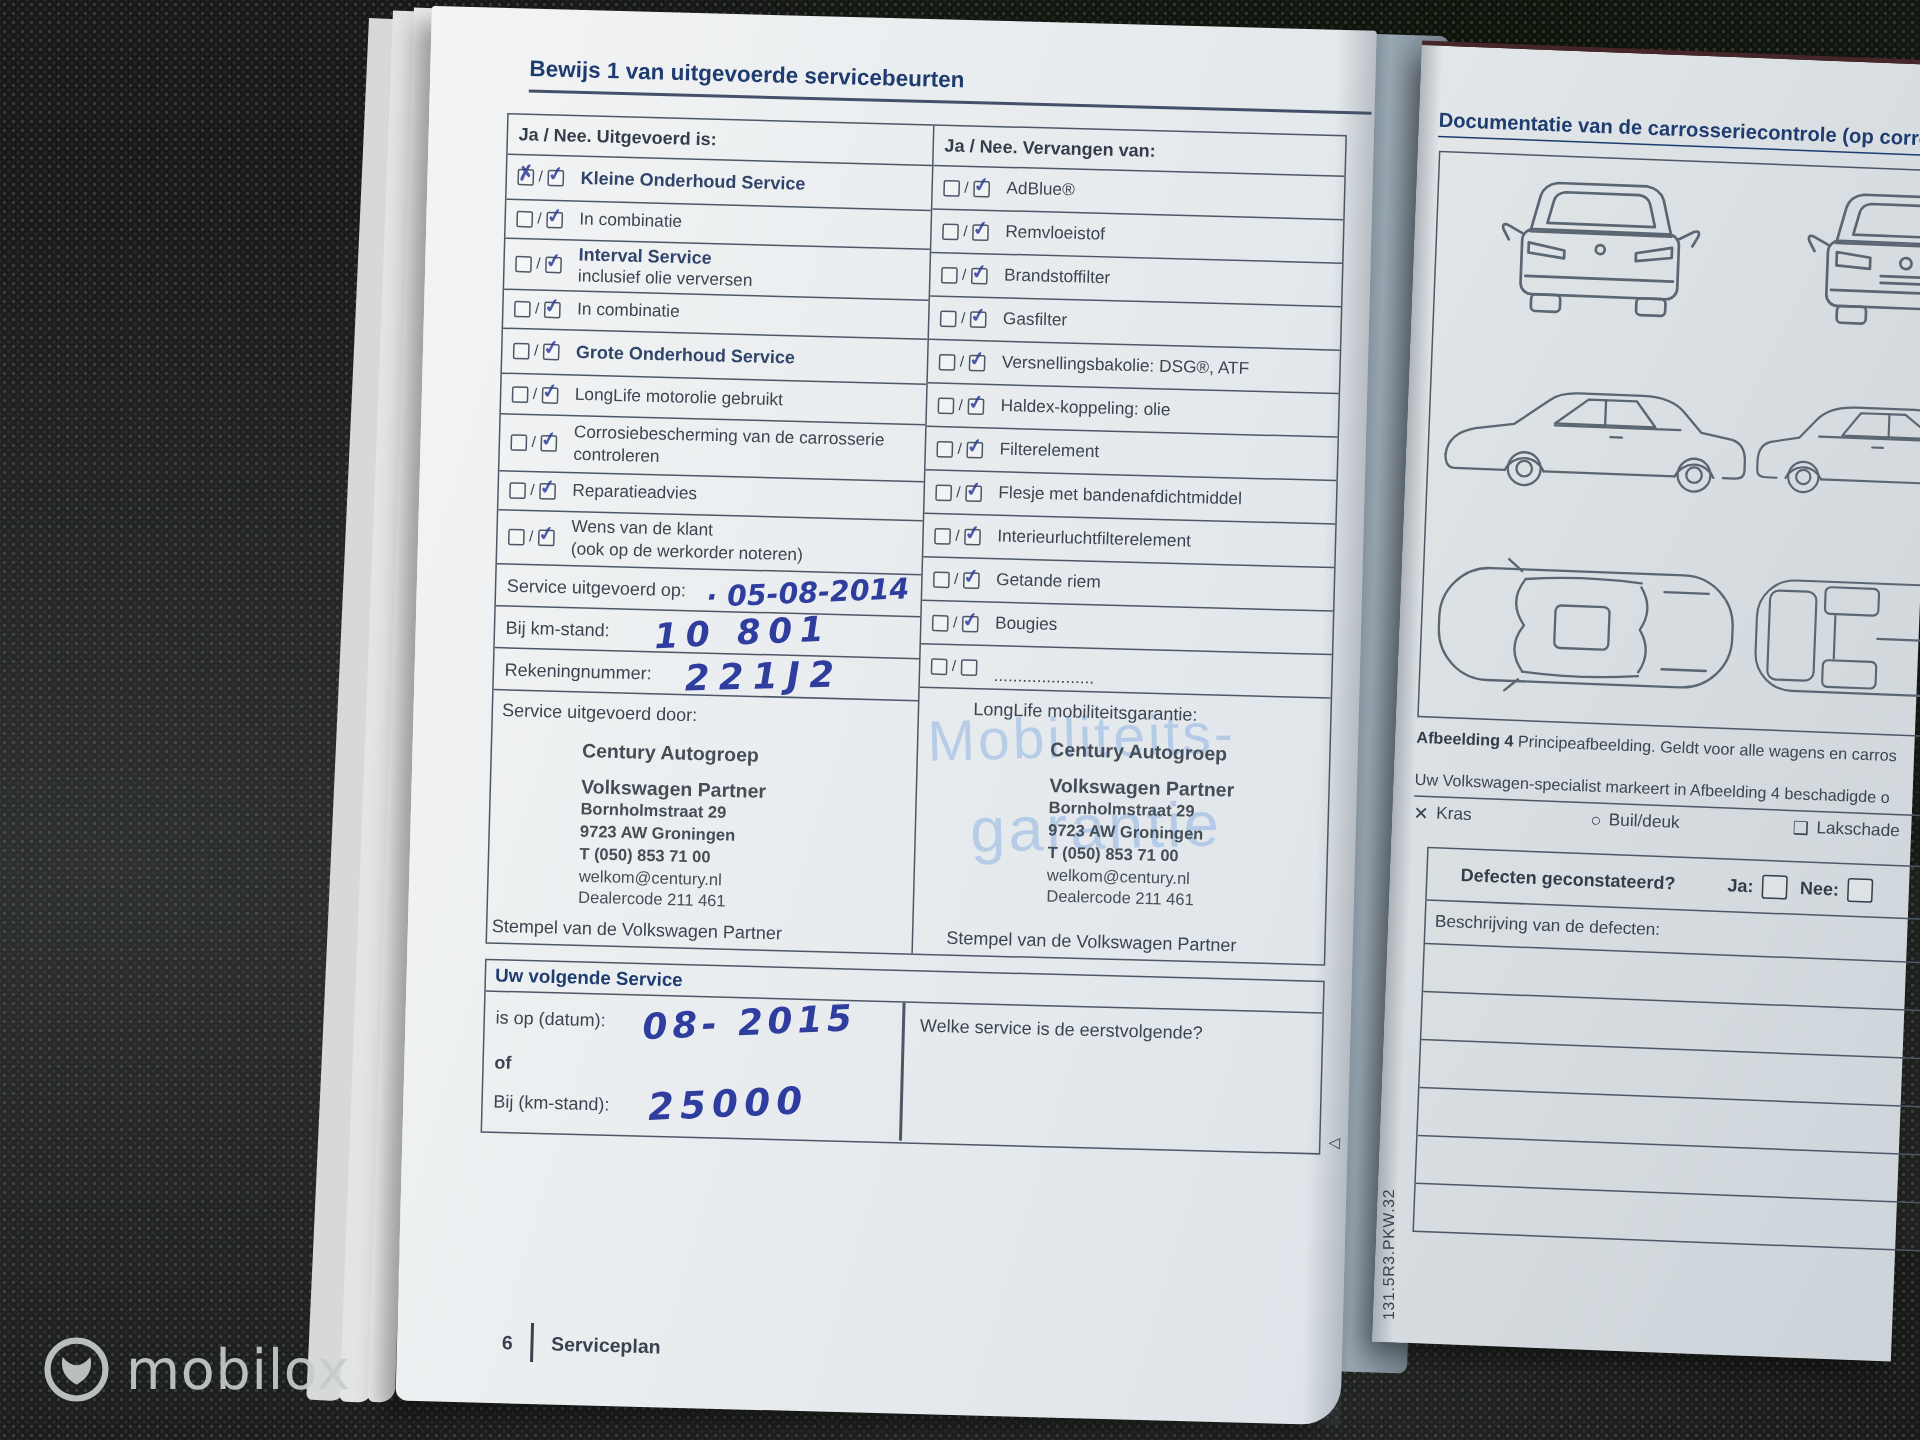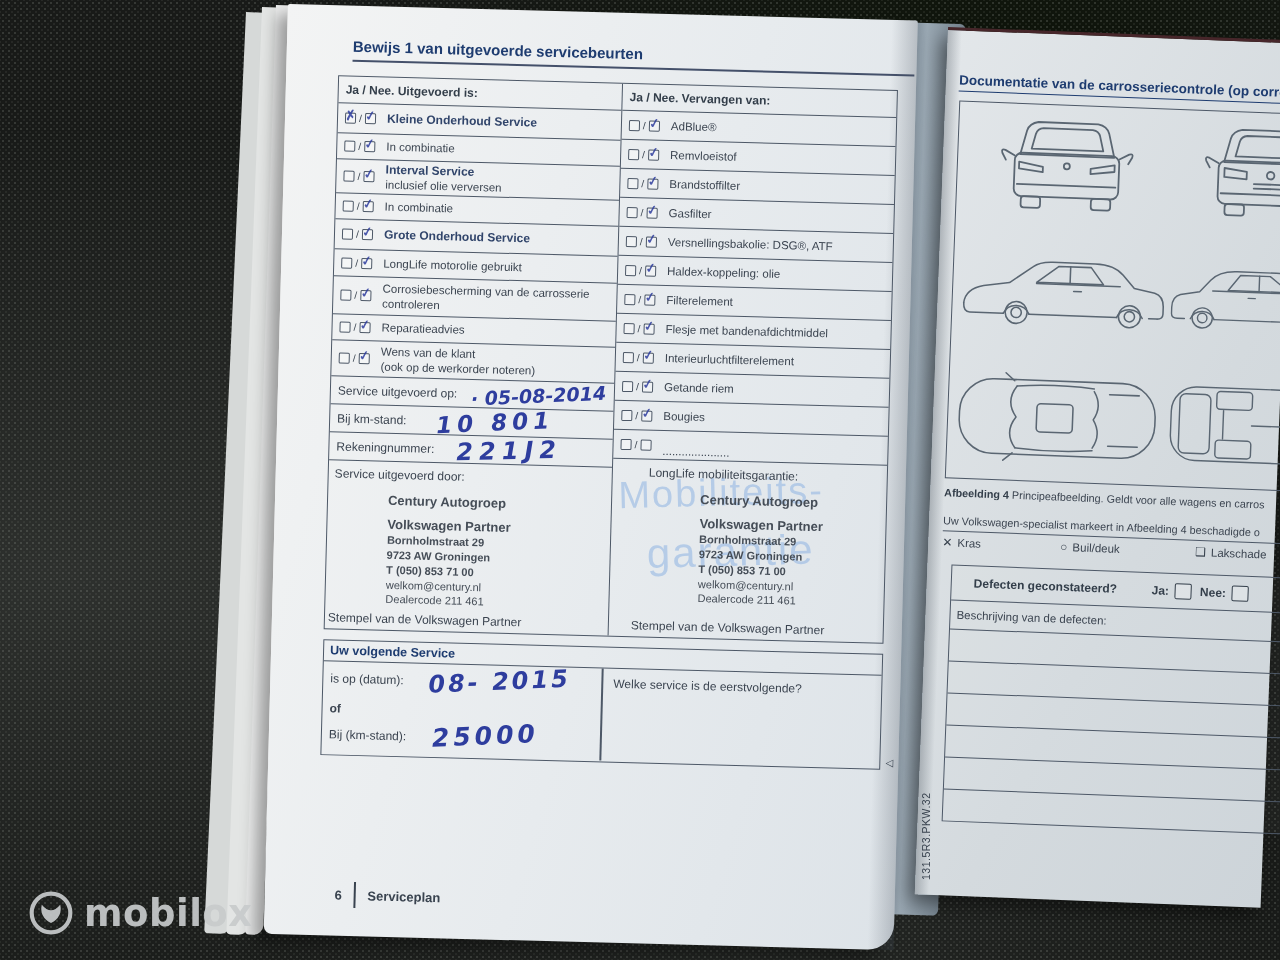--- a/index.html
+++ b/index.html
@@ -124,21 +124,21 @@
   .ns-r{position:absolute;left:290px;top:8px;font-size:12px;color:var(--text,#3b4450);}
   .printmark{position:absolute;right:-14px;bottom:0;font-size:10px;color:#39434f;}
 
   .lp-footer{position:absolute;left:70px;top:876px;display:flex;align-items:center;gap:12px;
     font-weight:bold;font-size:13px;color:#39434f;}
   .lp-footer .fdiv{width:1.5px;height:26px;background:#39434f;}
 
   
   .logo{position:absolute;left:28px;top:890px;display:flex;align-items:center;gap:10px;opacity:.92;}
   .logo svg{display:block;}
-  .logo-text{font-family:"DejaVu Sans",sans-serif;font-weight:bold;font-size:37px;color:#c8cbcc;letter-spacing:.5px;text-align:right;}
+  .logo-text{font-family:"DejaVu Sans",sans-serif;font-weight:normal;font-size:37px;color:#c8cbcc;letter-spacing:.5px;text-align:right;}
 </style>
 </head>
 <body>
 
 <div class="scene">
   <div class="dots"></div>
   <div class="dots2"></div>
 
   <div class="spine"></div>
 

